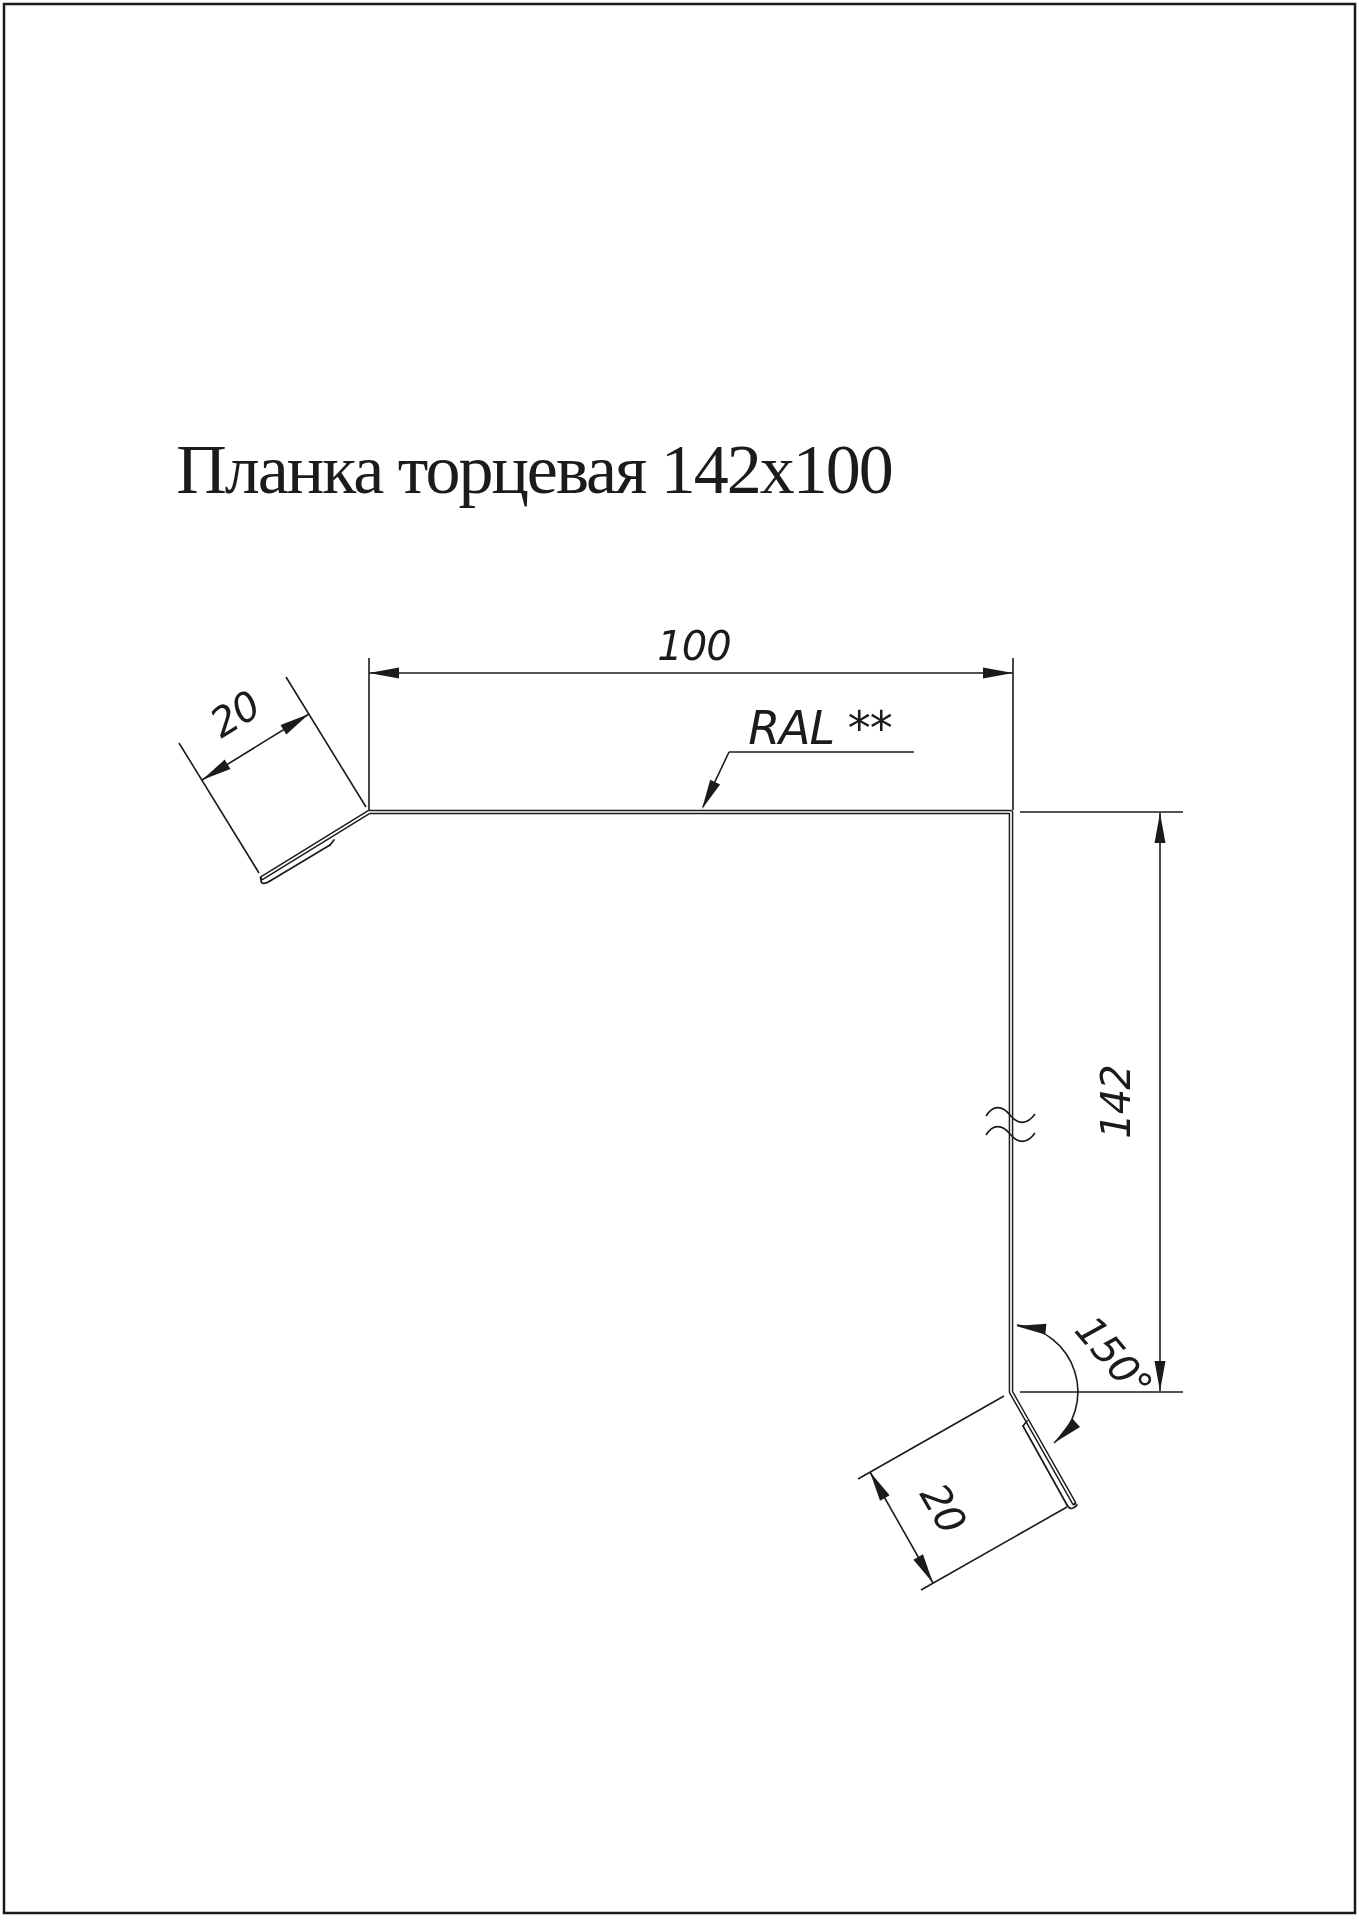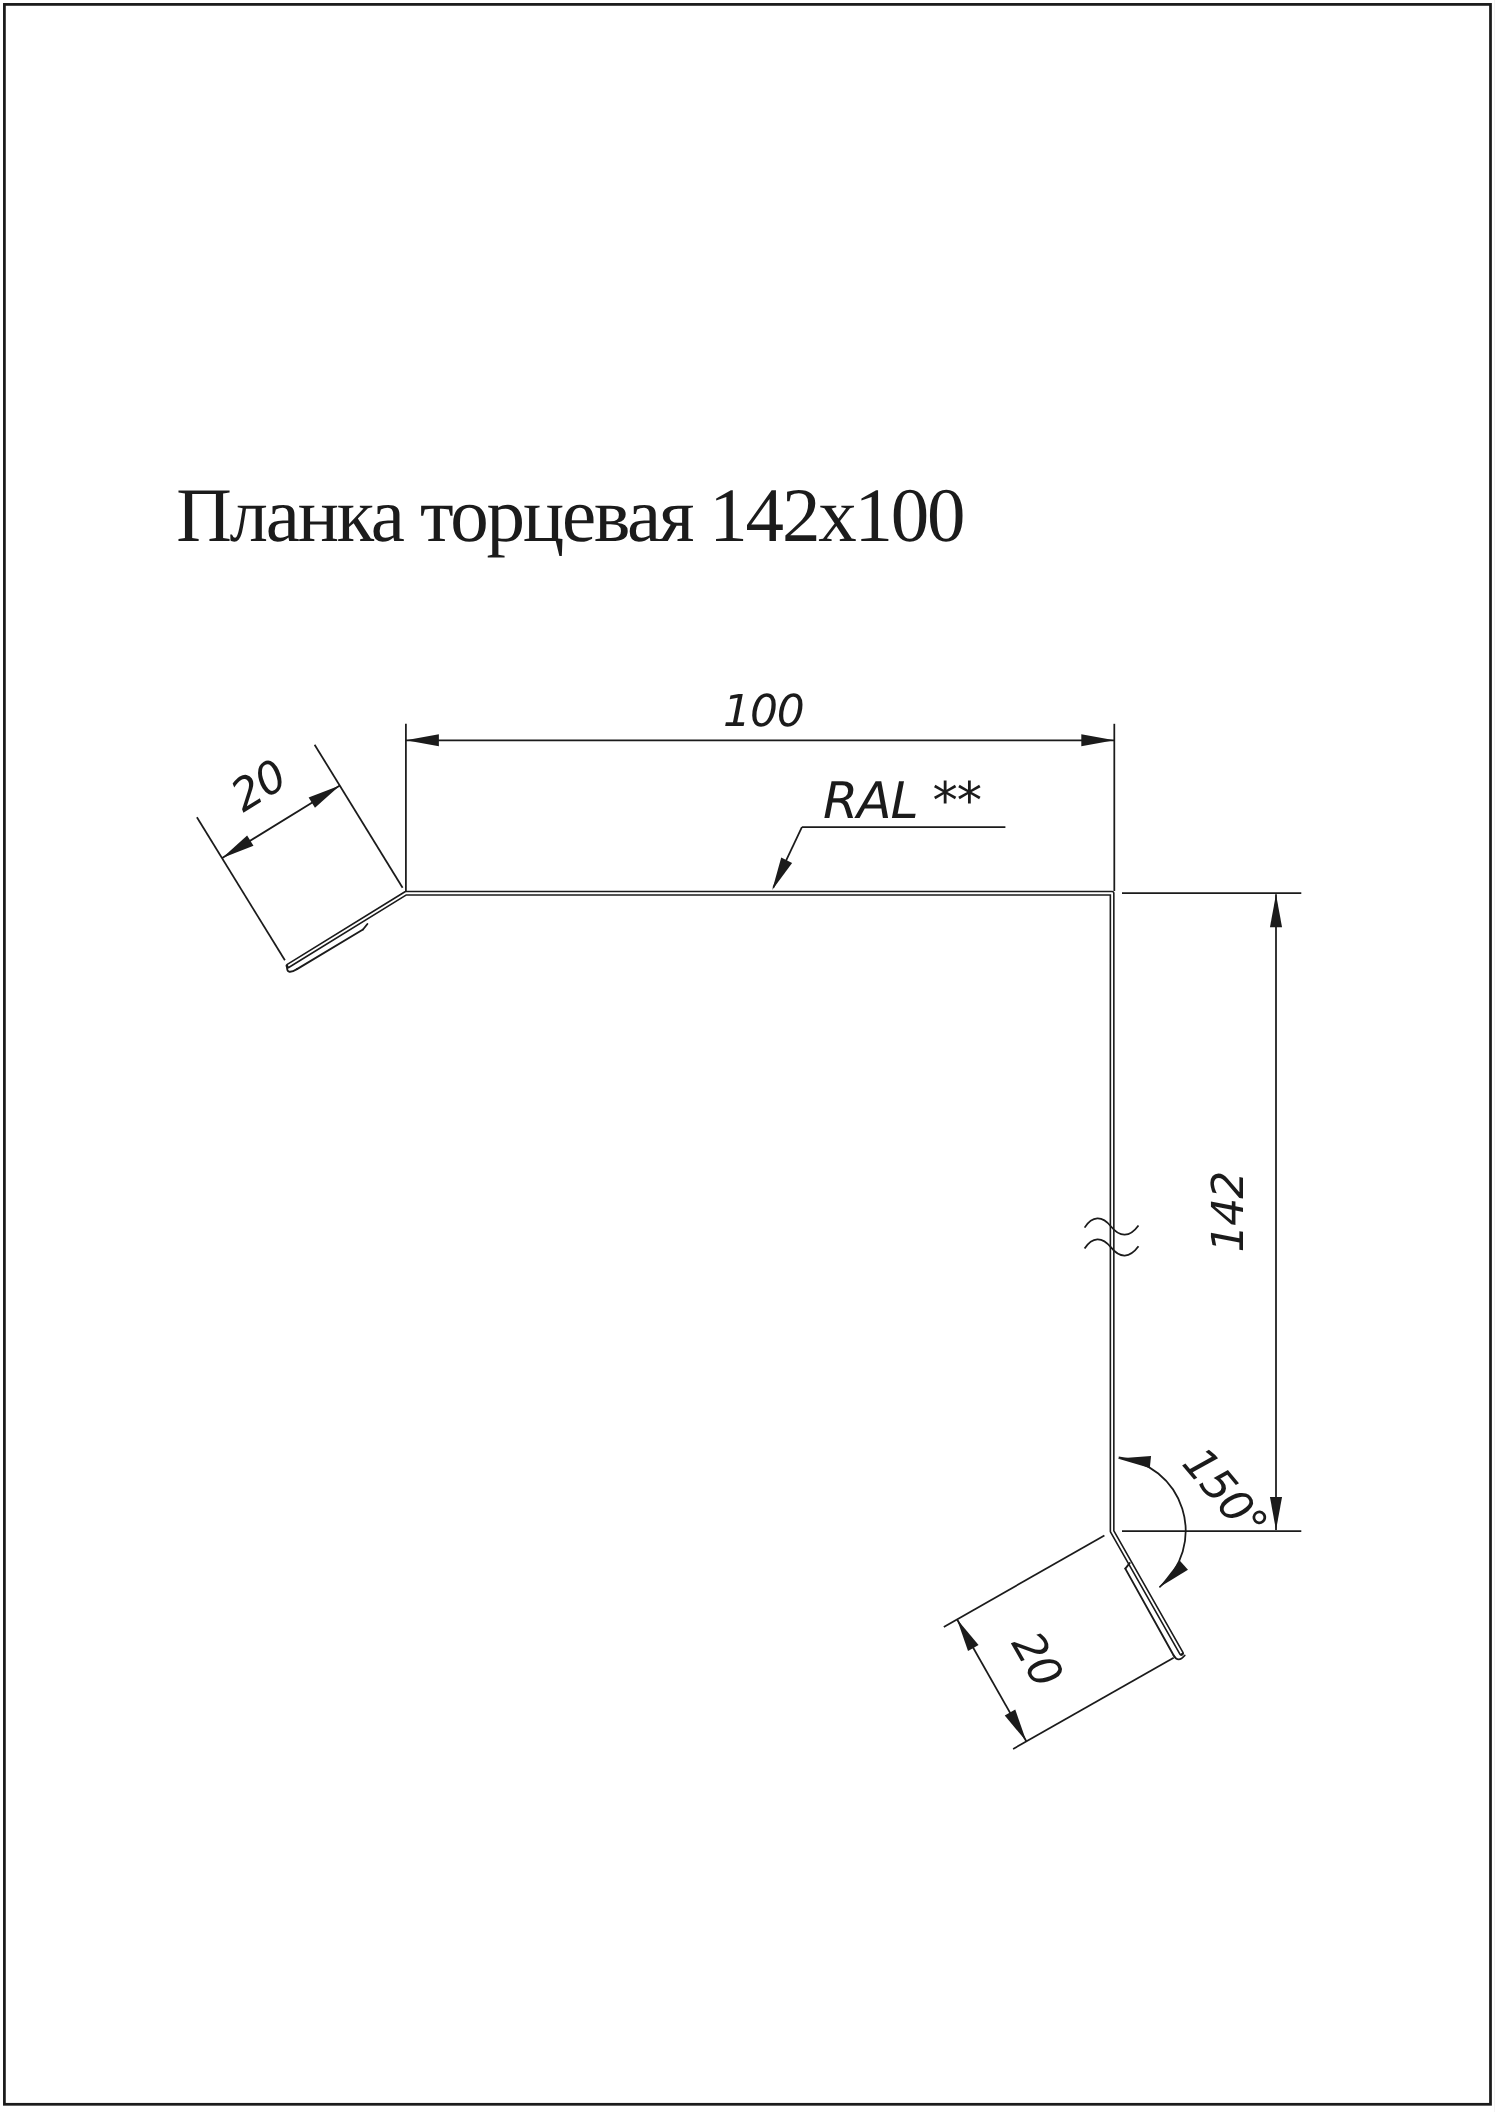--- a/index.html
+++ b/index.html
@@ -5,21 +5,21 @@
   html,body{margin:0;padding:0;background:#888;}
   .page{
     position:relative;
     width:1359px;height:1920px;
     background:#ffffff;
     font-family:"Liberation Serif", serif;
     overflow:hidden;
   }
   .drawing-title{
     position:absolute;
-    top:430px;left:518px;
+    top:430px;left:534px;
     transform:translateX(-50%);
     font-size:70px;
     letter-spacing:-2px;
     white-space:nowrap;
     color:#1b1b1b;
     font-family:"Liberation Serif", serif;
   }
   svg{position:absolute;inset:0;}
   .thin{stroke:#1b1b1b;stroke-width:1.6;fill:none;}
   .profile{stroke:#1b1b1b;stroke-width:4.6;fill:none;stroke-linejoin:round;stroke-linecap:round;}

